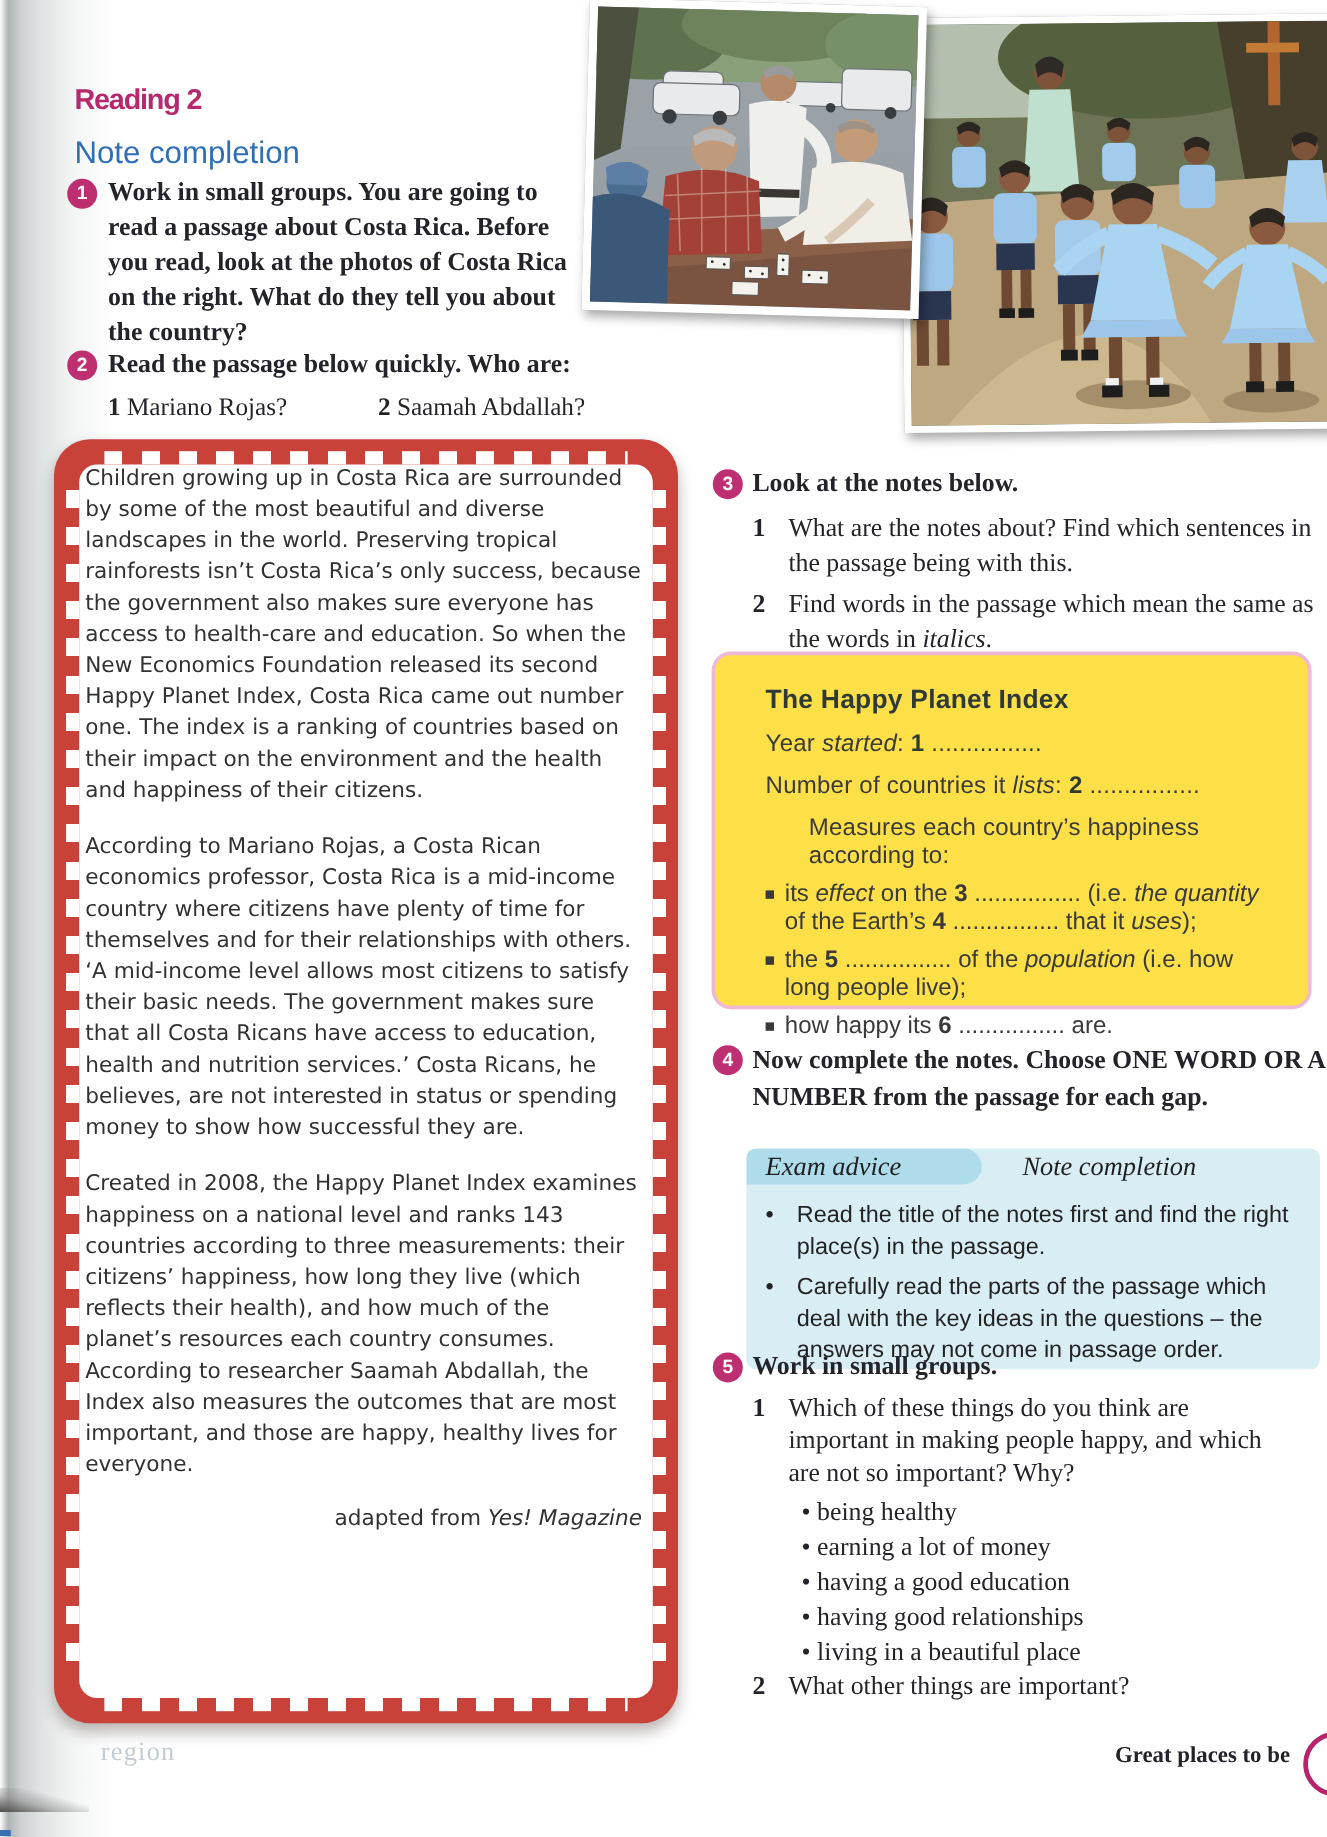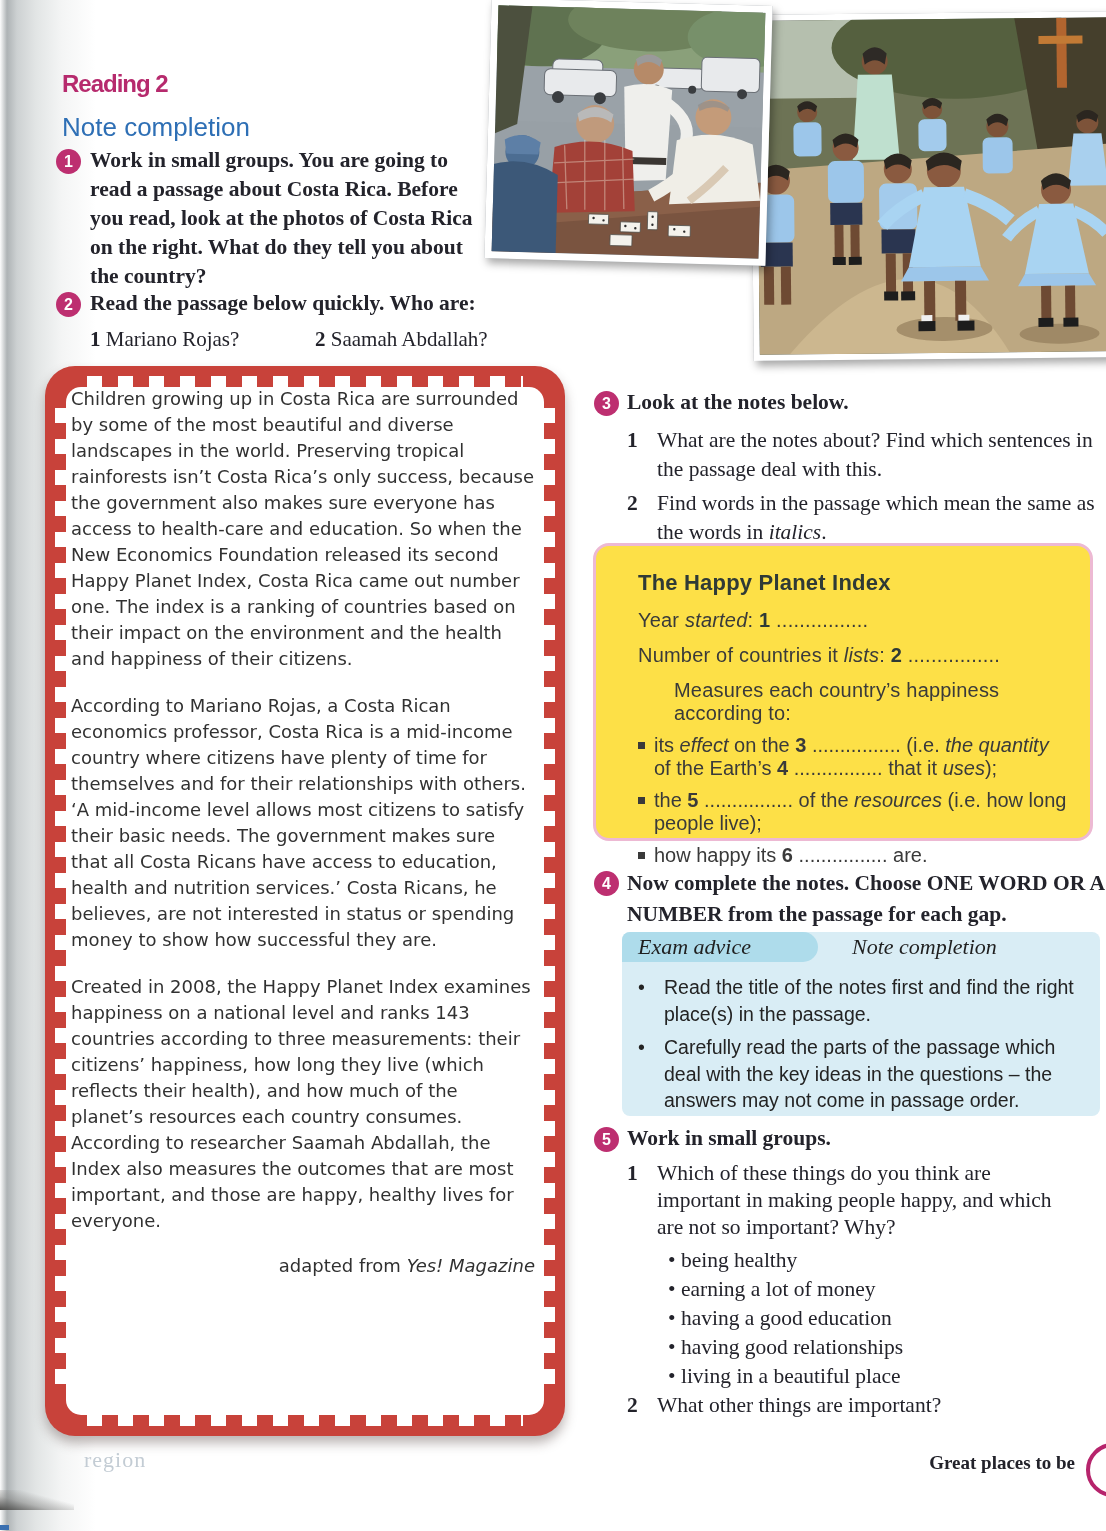--- a/index.html
+++ b/index.html
@@ -68,21 +68,21 @@
     font-family:"Liberation Sans",sans-serif;color:#3a3a3a;font-size:20px;line-height:23px;}
   .notes-title{font-weight:700;font-size:22px;color:#2f3a36;margin-bottom:15px;letter-spacing:.2px;}
   .notes-line{margin-bottom:12px;letter-spacing:.2px;}
   .notes-line .b{color:#2f3a36;}
   .notes-bullet{display:flex;margin-bottom:9px;}
   .notes-bullet .sq{flex:none;width:7px;height:7px;background:#3a3a3a;margin:8px 9px 0 0;}
   .notes-bullet .t{flex:1;}
 
   .ex4-stem{left:627px;top:868px;width:488px;line-height:31px;}
 
-  .advice-box{left:622px;top:932px;width:478px;height:184px;background:#d9edf5;border-radius:8px;overflow:hidden;}
+  .advice-box{left:622px;top:957px;width:478px;height:184px;background:#d9edf5;border-radius:8px;overflow:hidden;}
   .advice-pill{position:absolute;left:0;top:0;width:196px;height:30px;background:#aedceb;
     border-radius:0 15px 15px 0;font-style:italic;font-size:22px;line-height:30px;padding-left:16px;
     box-sizing:border-box;color:#1f1f1f;}
   .advice-topic{position:absolute;left:230px;top:0;font-style:italic;font-size:22px;line-height:30px;color:#1f1f1f;}
   .advice-bullets{position:absolute;left:16px;top:42px;right:10px;
     font-family:"Liberation Sans",sans-serif;font-size:19.5px;line-height:26.5px;color:#232323;}
   .advice-bullet{display:flex;margin-bottom:7px;}
   .advice-bullet .dot{flex:none;width:26px;}
   .advice-bullet .t{flex:1;}
 
@@ -285,41 +285,41 @@
     <div class="passage-para">Created in 2008, the Happy Planet Index examines happiness on a national level and ranks 143 countries according to three measurements: their citizens’ happiness, how long they live (which reflects their health), and how much of the planet’s resources each country consumes. According to researcher Saamah Abdallah, the Index also measures the outcomes that are most important, and those are happy, healthy lives for everyone.</div>
     <div class="passage-credit"><span>adapted from </span><span class="i">Yes! Magazine</span></div>
   </div>
 </div>
 
 <div class="abs qnum" style="left:594px;top:391px;">3</div>
 <div class="abs stem ex3-stem">Look at the notes below.</div>
 <div class="abs ex3-list">
   <div class="list-row">
     <span class="n">1</span>
-    <span class="t"><span>What are the notes about? Find which sentences in the passage deal with this.</span></span>
+    <span class="t"><span>What are the notes about? Find which sentences in the passage being with this.</span></span>
   </div>
   <div class="list-row">
     <span class="n">2</span>
     <span class="t"><span>Find words in the passage which mean the same as the words in </span><span class="i">italics</span><span>.</span></span>
   </div>
 </div>
 
 <div class="abs notes-box">
   <div class="notes-content">
     <div class="notes-title">The Happy Planet Index</div>
     <div class="notes-line"><span>Year </span><span class="i">started</span><span>: </span><span class="b">1</span><span> ................</span></div>
     <div class="notes-line"><span>Number of countries it </span><span class="i">lists</span><span>: </span><span class="b">2</span><span> ................</span></div>
     <div class="notes-line" style="margin-bottom:9px;margin-left:36px;"><span>Measures each country’s happiness according to:</span></div>
     <div class="notes-bullet">
       <span class="sq"></span>
       <span class="t"><span>its </span><span class="i">effect</span><span> on the </span><span class="b">3</span><span> ................ (i.e. </span><span class="i">the quantity</span><span> of the Earth’s </span><span class="b">4</span><span> ................ that it </span><span class="i">uses</span><span>);</span></span>
     </div>
     <div class="notes-bullet">
       <span class="sq"></span>
-      <span class="t"><span>the </span><span class="b">5</span><span> ................ of the </span><span class="i">resources</span><span> (i.e. how long people live);</span></span>
+      <span class="t"><span>the </span><span class="b">5</span><span> ................ of the </span><span class="i">population</span><span> (i.e. how long people live);</span></span>
     </div>
     <div class="notes-bullet">
       <span class="sq"></span>
       <span class="t"><span>how happy its </span><span class="b">6</span><span> ................ are.</span></span>
     </div>
   </div>
 </div>
 
 <div class="abs qnum" style="left:594px;top:871px;">4</div>
 <div class="abs stem ex4-stem">Now complete the notes. Choose ONE WORD OR A NUMBER from the passage for each gap.</div>

